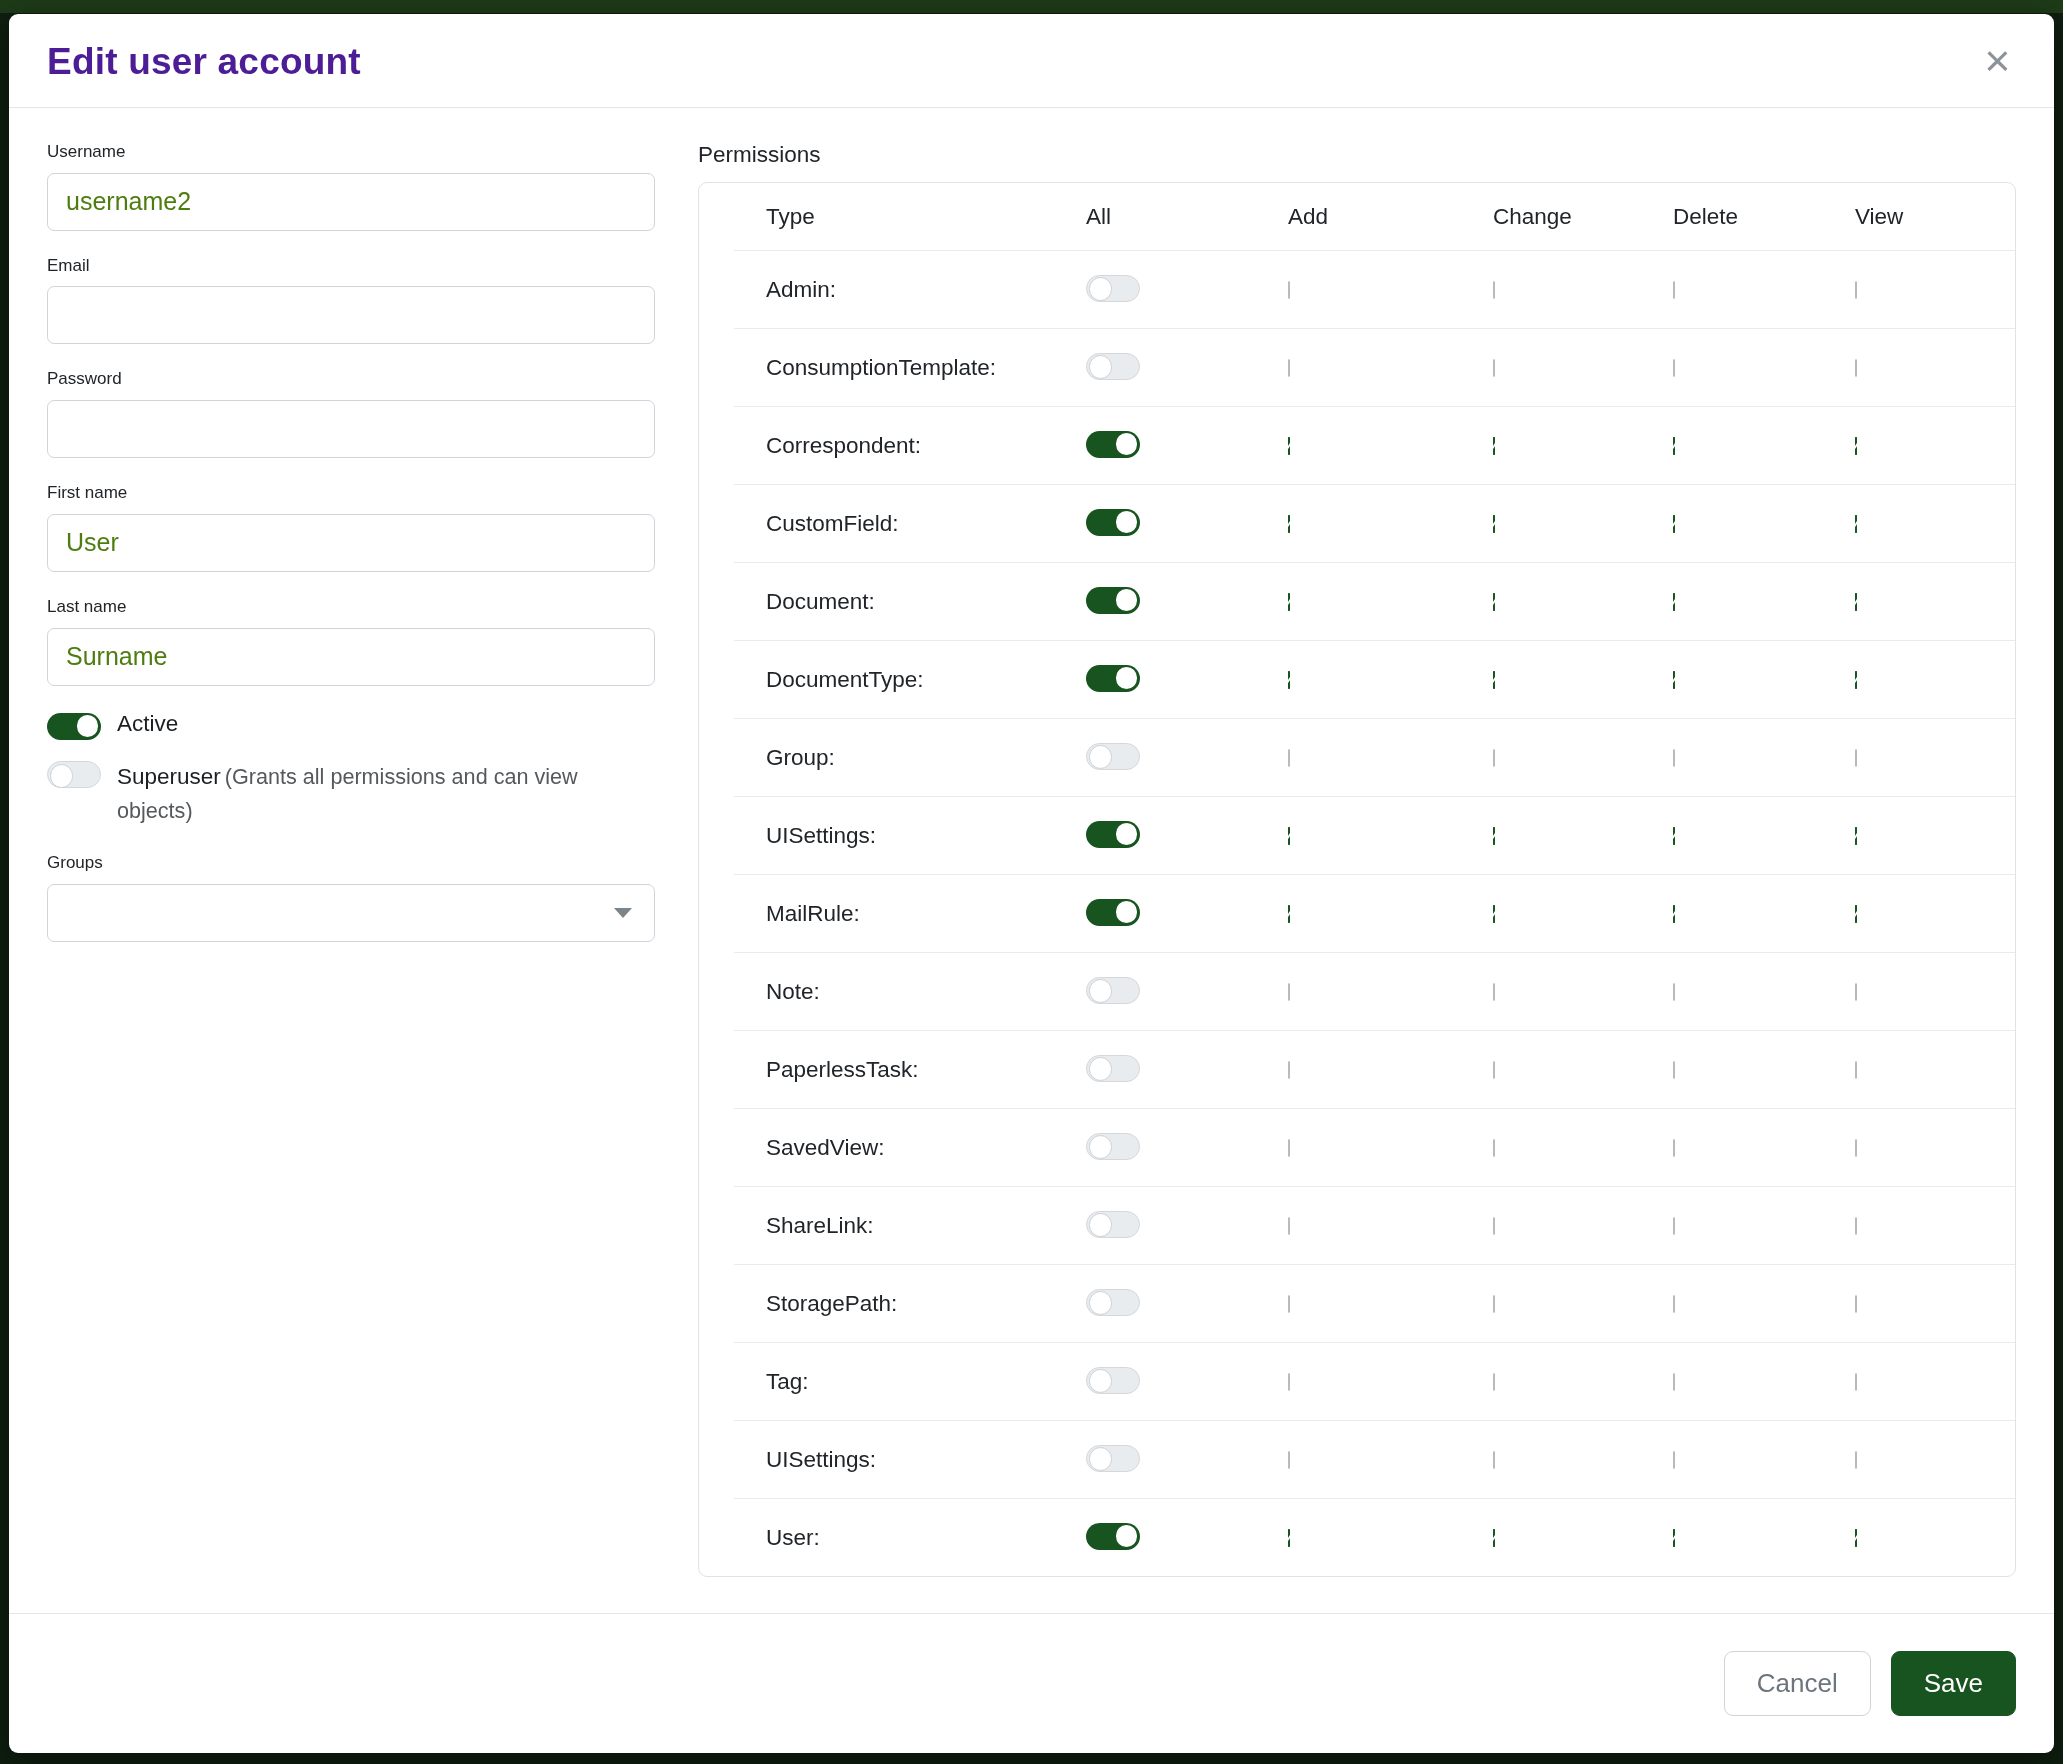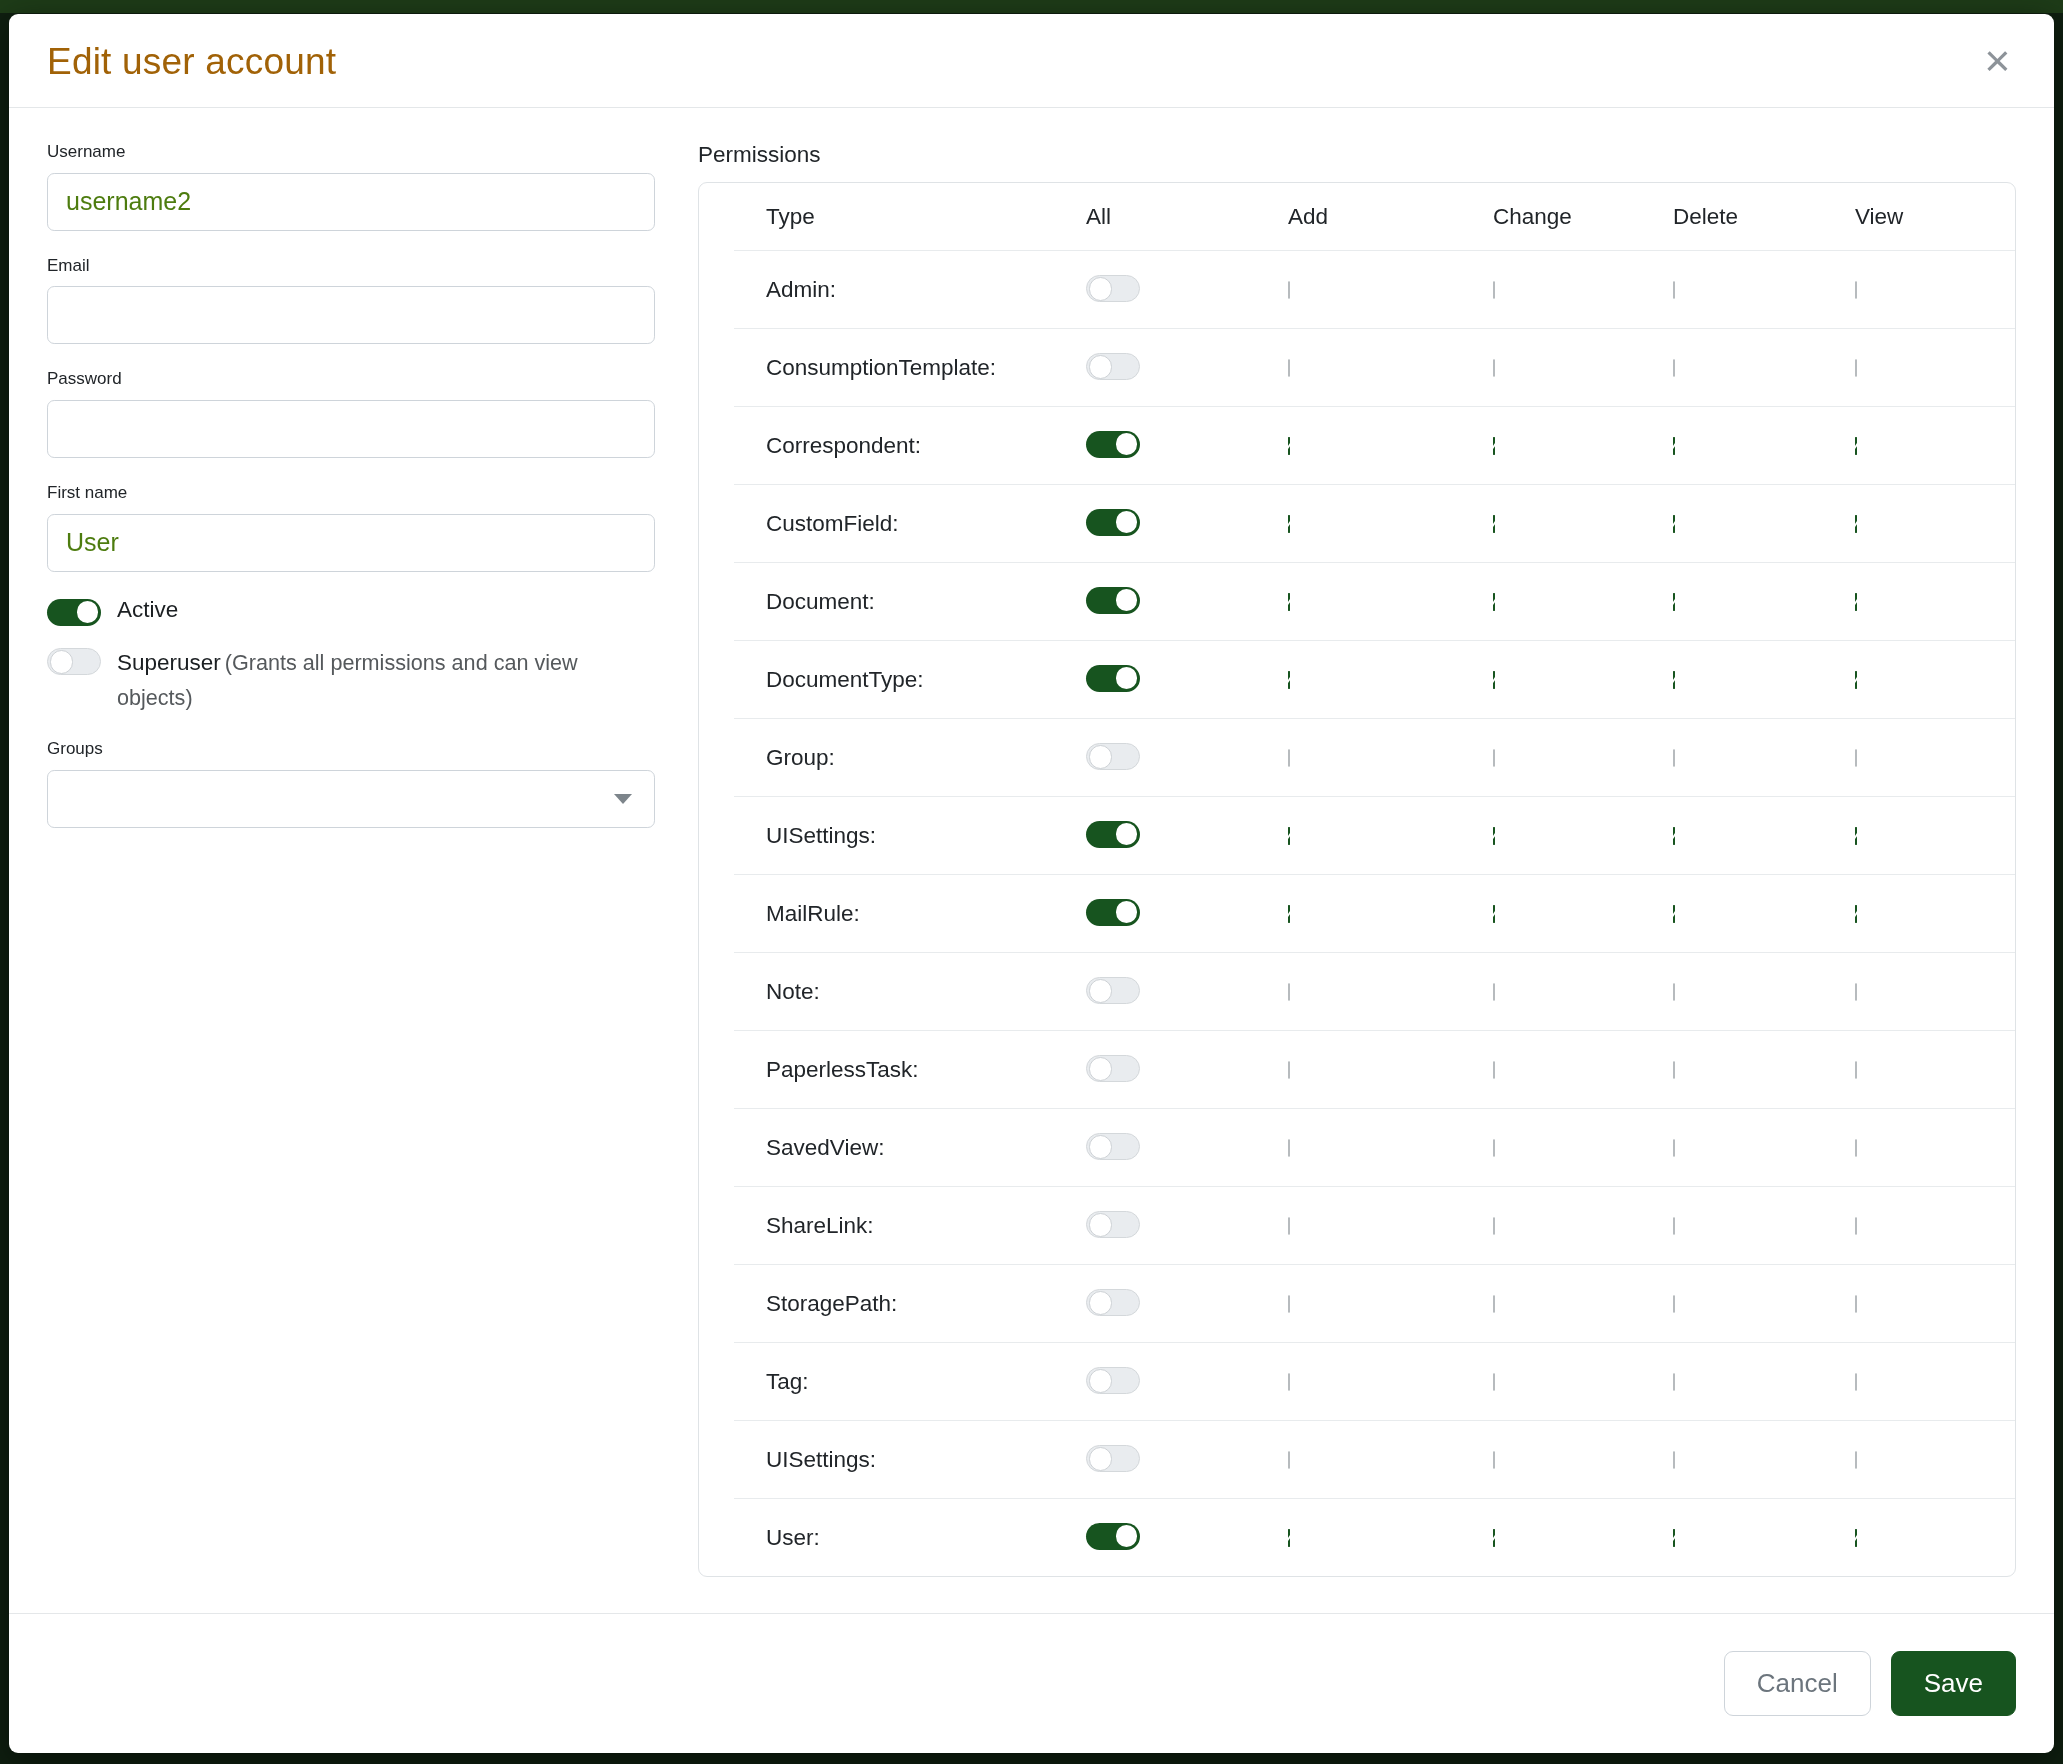--- a/index.html
+++ b/index.html
@@ -15,21 +15,21 @@
     display: flex; flex-direction: column;
     box-shadow: 0 9px 36px rgba(0,0,0,.5);
   }
   
   .modal-header {
     padding: 27px 38px 23.4px 38px;
     border-bottom: 0.9px solid #e4e7e9;
     display: flex; justify-content: space-between; align-items: flex-start;
     flex: 0 0 auto;
   }
-  .modal-title { font-size: 37px; font-weight: 400; color: #a16207; letter-spacing: 0.2px; }
+  .modal-title { font-size: 37px; font-weight: 700; color: #4c1d95; letter-spacing: 0.2px; }
   .close-btn {
     font-size: 45px; line-height: 36px; color: #8d9399; background: none; border: none;
     cursor: pointer; font-weight: 300; padding: 1.8px 5.4px;
   }
   
   .modal-body { flex: 1 1 auto; display: flex; padding: 34px 38px 0 38px; gap: 43px; overflow: hidden; }
   .left-col { width: 608px; flex: 0 0 auto; }
   .right-col { flex: 1 1 auto; }
 
   .field-group { margin-bottom: 25px; }
@@ -134,20 +134,24 @@
       <div class="field-group">
         <div class="field-label">Password</div>
         <input class="text-input" type="password" value="" style="">
       </div>
 
       <div class="field-group">
         <div class="field-label">First name</div>
         <input class="text-input" type="text" value="User" style="">
       </div>
 
+      <div class="field-group">
+        <div class="field-label">Last name</div>
+        <input class="text-input" type="text" value="Surname" style="">
+      </div>
 
       <div class="toggle-row">
         <span class="switch on"></span>
         <span class="toggle-label">Active</span>
       </div>
 
       <div class="toggle-row">
         <span class="switch off"></span>
         <span class="toggle-text">
           <span class="toggle-label">Superuser</span>

